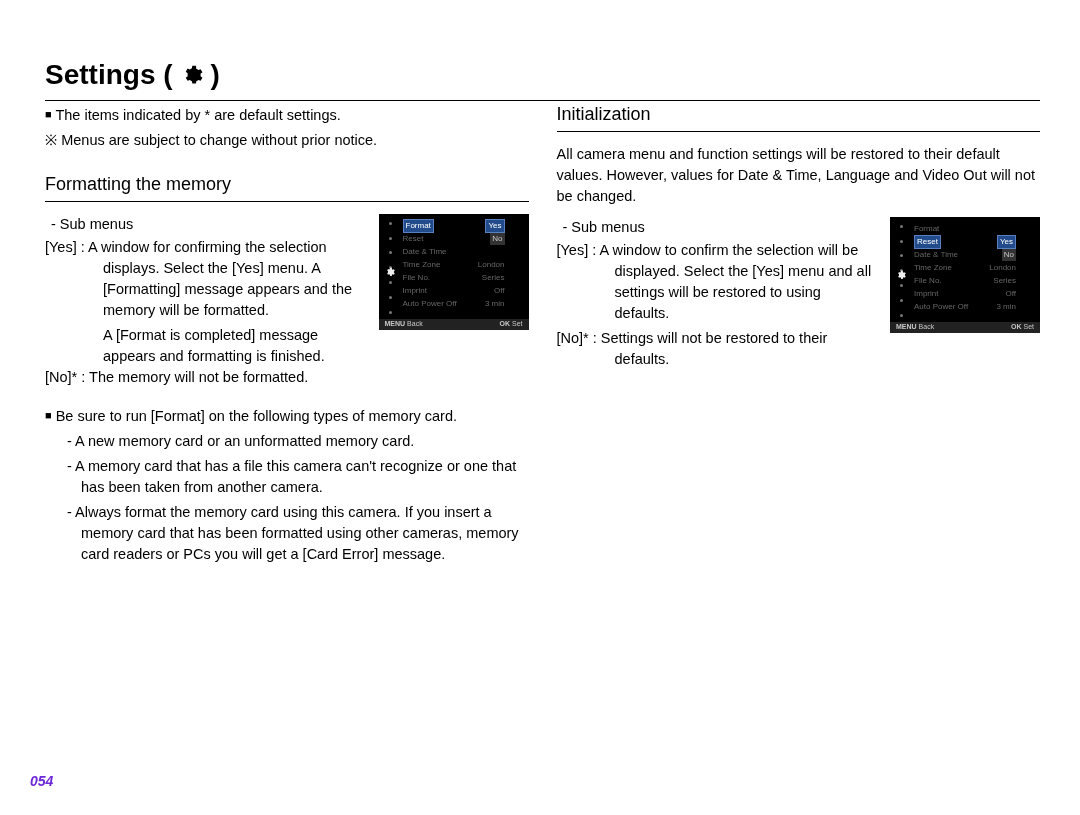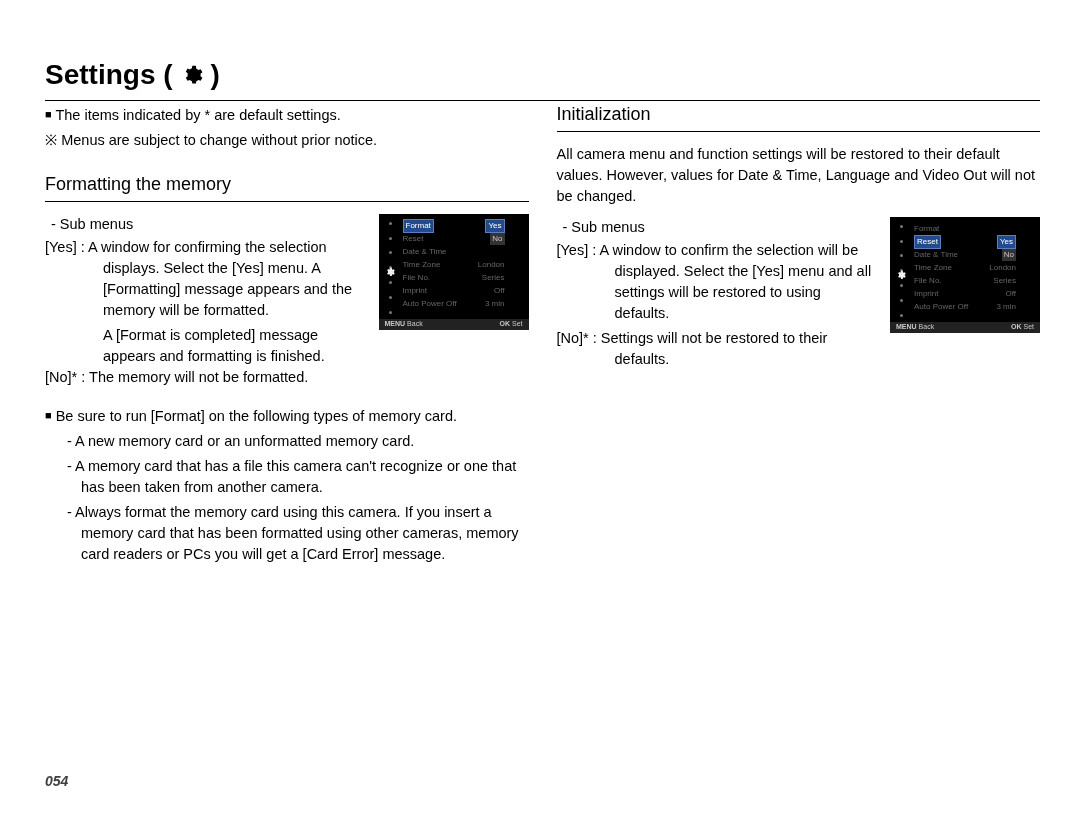--- a/index.html
+++ b/index.html
@@ -31,22 +31,22 @@
     background:#222;display:flex;align-items:center;
     justify-content:space-between;padding:0 6px;font-size:7px}
   .screen .dots{position:absolute;left:10px;top:8px;bottom:16px;width:8px;
     display:flex;flex-direction:column;justify-content:space-between}
   .screen .dot{width:3px;height:3px;border-radius:50%;background:#777}
   .screen .gear-icon{position:absolute;left:6px;top:50%;transform:translateY(-50%);
     width:10px;height:10px}
   .mb{margin-bottom:0}
   .bullets{margin-top:14px}
   .bul{padding-left:28px;text-indent:-14px;margin:0 8px 4px}
-  .pagenum{position:absolute;left:45px;bottom:24px;
-    font-style:italic;font-weight:bold;font-size:14px;color:#404040}
+  .pagenum{position:absolute;left:30px;bottom:24px;
+    font-style:italic;font-weight:bold;font-size:14px;color:#6d28d9}
   .clearfix::after{content:"";display:block;clear:both}
   p{margin:0}
 </style>
 </head>
 <body>
 
 <div class="page">
   <div class="title">
     <span>Settings (</span>
     <svg class="gear" viewBox="0 0 24 24">

